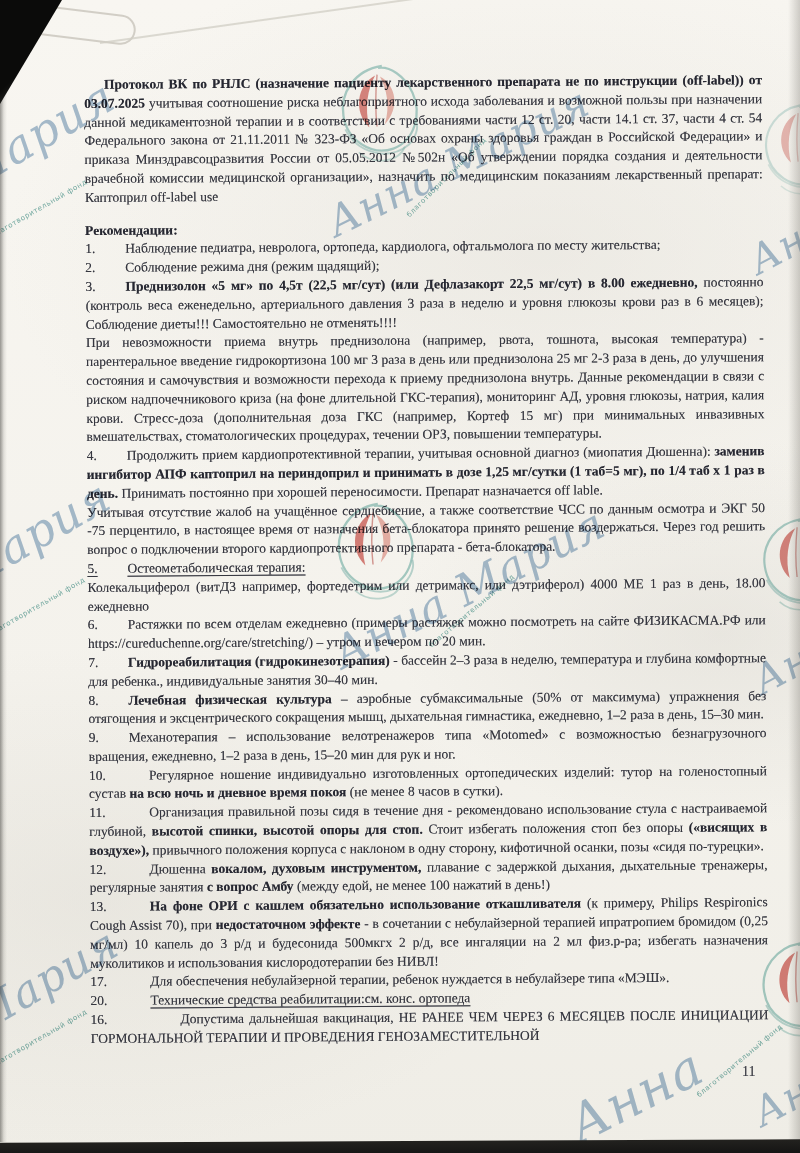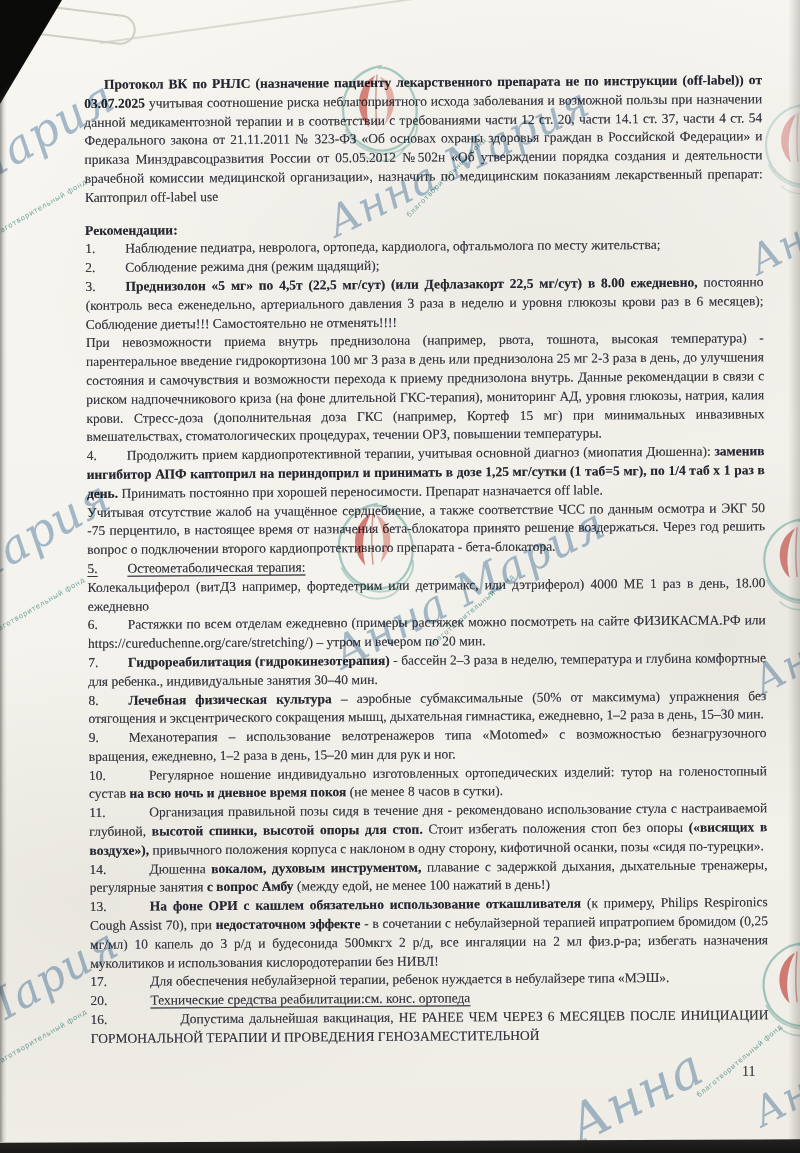--- a/index.html
+++ b/index.html
@@ -165,21 +165,21 @@
     <p class="item"><span class="num w1">7.</span><b>Гидрореабилитация (гидрокинезотерапия)</b><span> - бассейн 2–3 раза в неделю, температура и глубина комфортные для ребенка., индивидуальные занятия 30–40 мин.</span></p>
 
     <p class="item"><span class="num w1">8.</span><b>Лечебная физическая культура</b><span> – аэробные субмаксимальные (50% от максимума) упражнения без отягощения и эксцентрического сокращения мышц, дыхательная гимнастика, ежедневно, 1–2 раза в день, 15–30 мин.</span></p>
 
     <p class="item"><span class="num w1">9.</span><span>Механотерапия – использование велотренажеров типа «Motomed» с возможностью безнагрузочного вращения, ежедневно, 1–2 раза в день, 15–20 мин для рук и ног.</span></p>
 
     <p class="item"><span class="num w2">10.</span><span>Регулярное ношение индивидуально изготовленных ортопедических изделий: тутор на голеностопный сустав </span><b>на всю ночь и дневное время покоя</b><span> (не менее 8 часов в сутки).</span></p>
 
     <p class="item"><span class="num w2">11.</span><span>Организация правильной позы сидя в течение дня - рекомендовано использование стула с настраиваемой глубиной, </span><b>высотой спинки, высотой опоры для стоп.</b><span> Стоит избегать положения стоп без опоры </span><b>(«висящих в воздухе»),</b><span> привычного положения корпуса с наклоном в одну сторону, кифотичной осанки, позы «сидя по-турецки».</span></p>
 
-    <p class="item"><span class="num w2">14.</span><span>Дюшенна </span><b>вокалом, духовым инструментом,</b><span> плавание с задержкой дыхания, дыхательные тренажеры, регулярные занятия </span><b>с вопрос Амбу</b><span> (между едой, не менее 100 нажатий в день!)</span></p>
+    <p class="item"><span class="num w2">12.</span><span>Дюшенна </span><b>вокалом, духовым инструментом,</b><span> плавание с задержкой дыхания, дыхательные тренажеры, регулярные занятия </span><b>с вопрос Амбу</b><span> (между едой, не менее 100 нажатий в день!)</span></p>
 
     <p class="item"><span class="num w2">13.</span><b>На фоне ОРИ с кашлем обязательно использование откашливателя</b><span> (к примеру, Philips Respironics Cough Assist 70), при </span><b>недостаточном эффекте</b><span> - в сочетании с небулайзерной терапией ипратропием бромидом (0,25 мг/мл) 10 капель до 3 р/д и будесонида 500мкгх 2 р/д, все ингаляции на 2 мл физ.р-ра; избегать назначения муколитиков и использования кислородотерапии без НИВЛ!</span></p>
 
     <p class="item"><span class="num w2">17.</span><span>Для обеспечения небулайзерной терапии, ребенок нуждается в небулайзере типа «МЭШ».</span></p>
 
     <p class="item"><span class="num w2">20.</span><span class="u">Технические средства реабилитации:см. конс. ортопеда</span></p>
 
     <p class="item"><span class="num w3">16.</span><span>Допустима дальнейшая вакцинация, НЕ РАНЕЕ ЧЕМ ЧЕРЕЗ 6 МЕСЯЦЕВ ПОСЛЕ ИНИЦИАЦИИ ГОРМОНАЛЬНОЙ ТЕРАПИИ И ПРОВЕДЕНИЯ ГЕНОЗАМЕСТИТЕЛЬНОЙ</span></p>
 
   </div>

